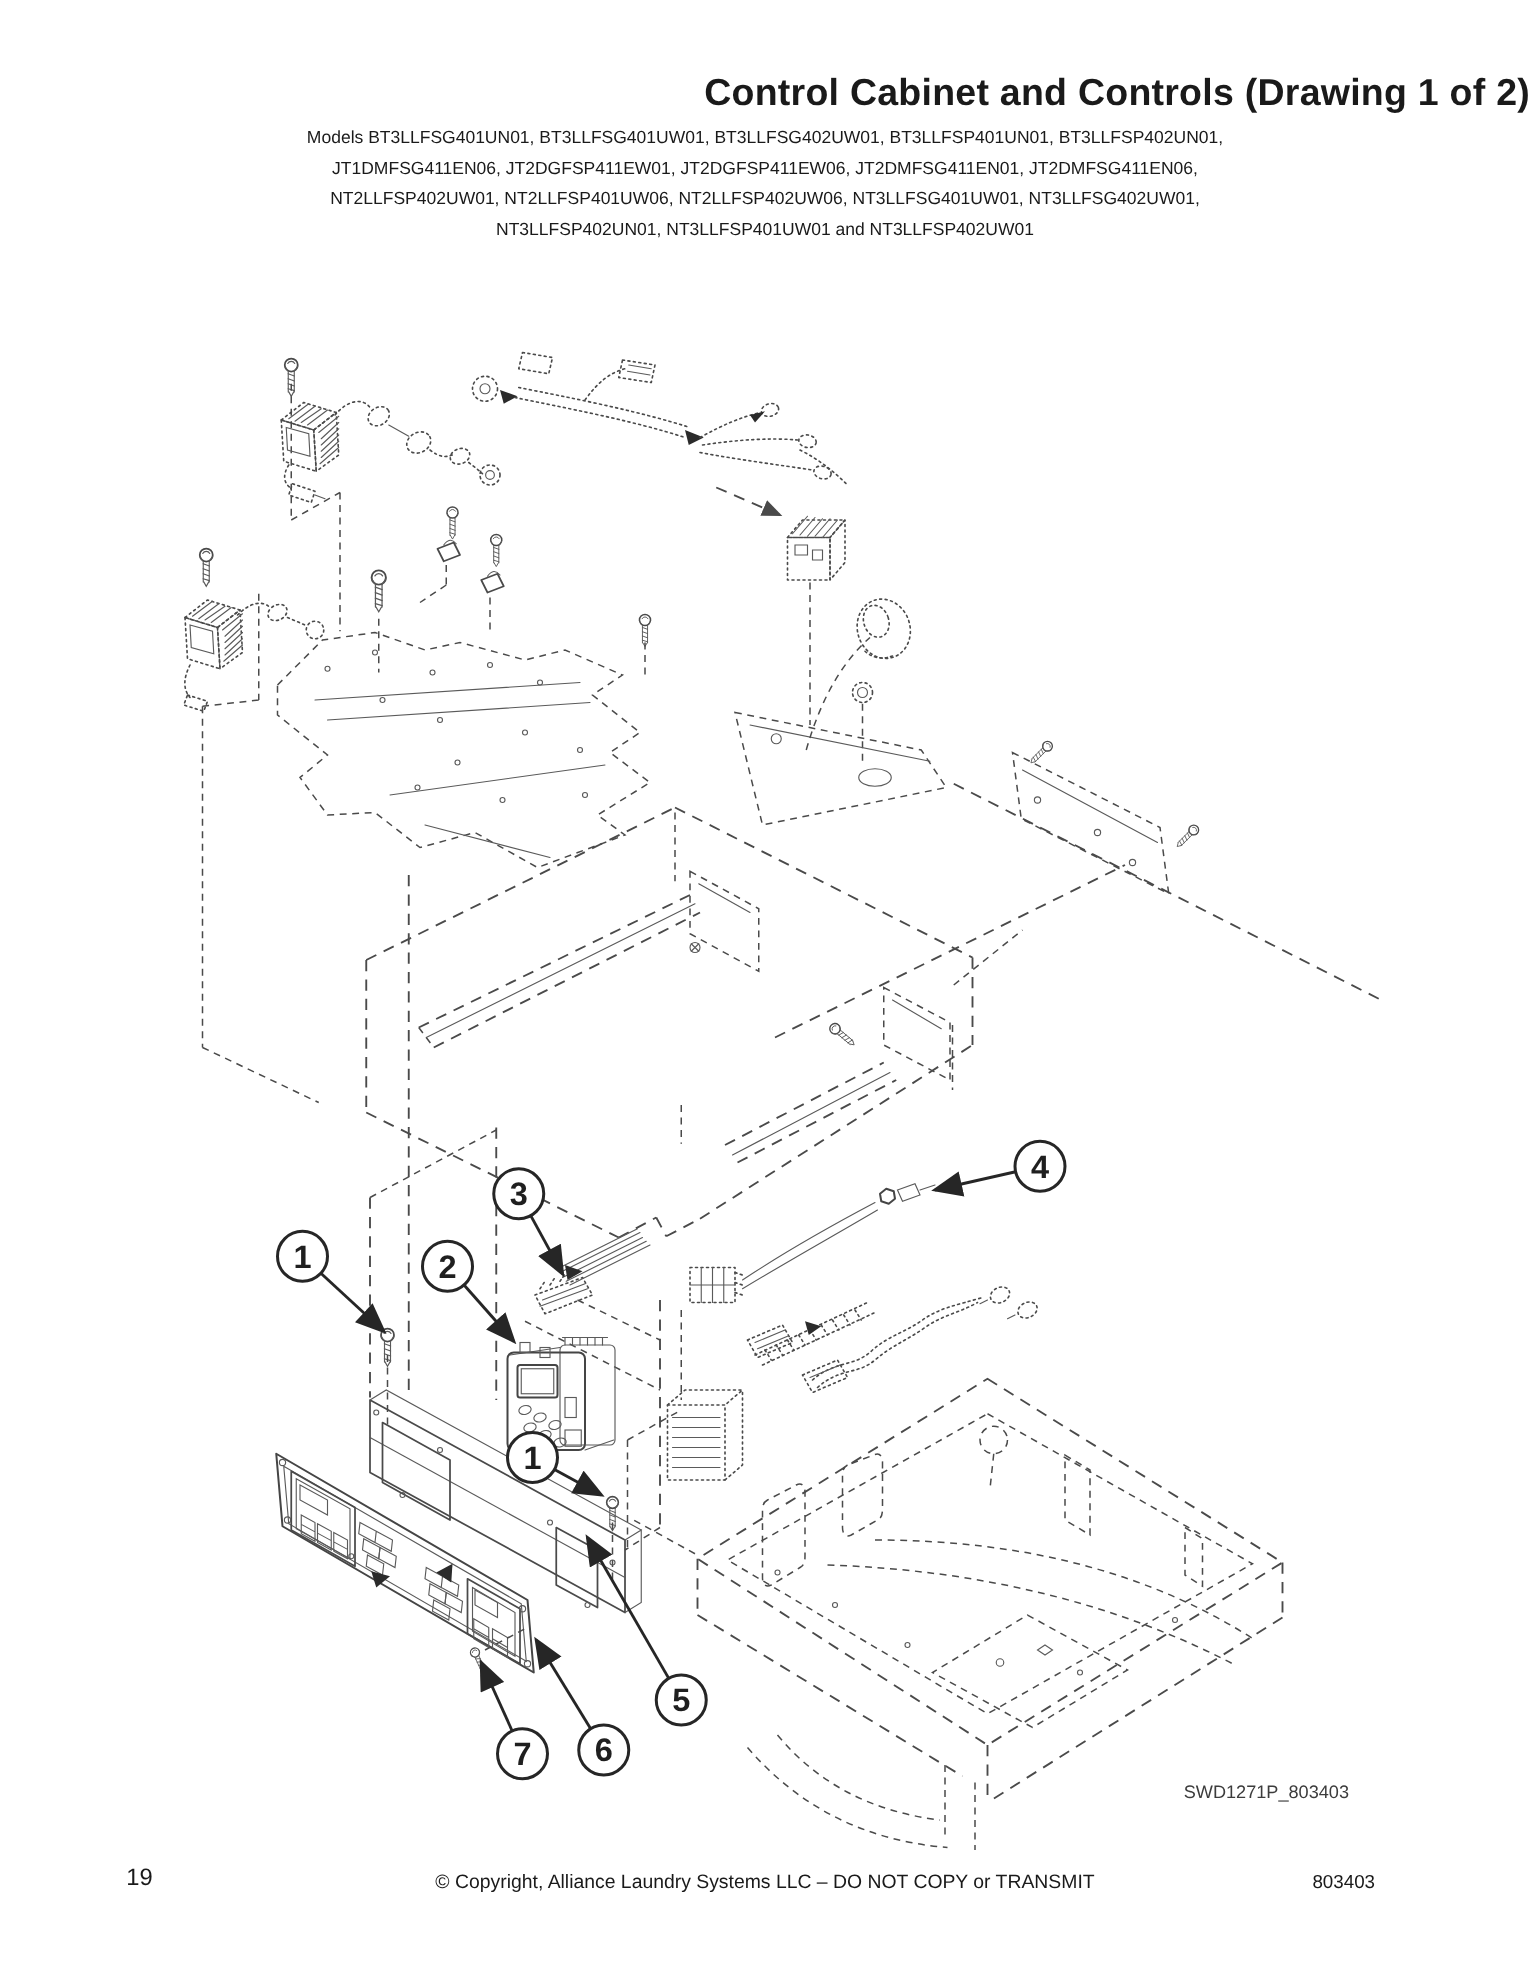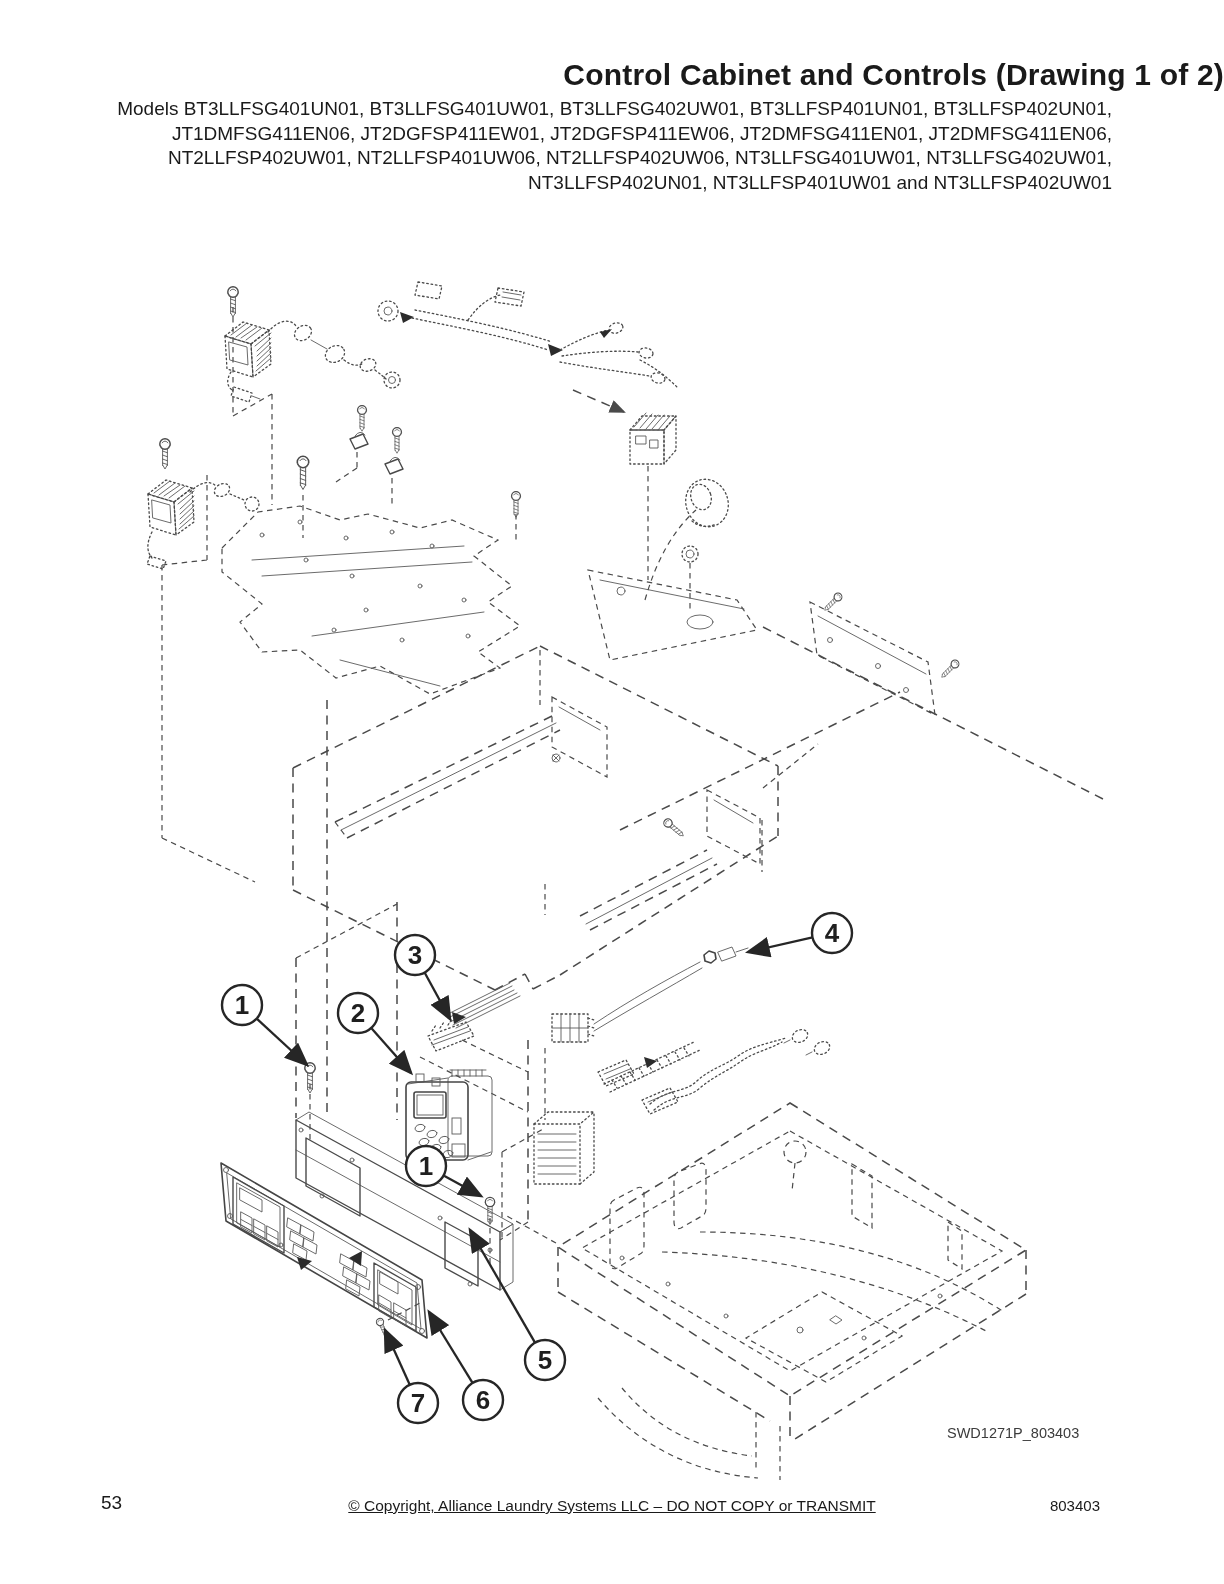--- a/index.html
+++ b/index.html
@@ -1,25 +1,25 @@
 <!DOCTYPE html>
 <html><head>
 <meta charset="utf-8">
 <style>
   html,body{margin:0;padding:0;background:#e8e8e8;}
   .page{position:relative;width:1224px;height:1584px;background:#ffffff;margin:0 auto;
         font-family:"Liberation Sans", sans-serif;color:#1a1a1a;overflow:hidden;}
   .page-title{position:absolute;top:58px;left:0;width:100%;text-align:right;
         font-size:30px;font-weight:bold;letter-spacing:0.2px;}
-  .models{position:absolute;top:97px;left:112px;width:1000px;text-align:right;
-        font-size:19px;line-height:24.7px;}
+  .models{position:absolute;top:97px;left:112px;width:1000px;text-align:center;
+        font-size:14px;line-height:24.7px;}
   .diagram-svg{position:absolute;left:0;top:0;width:1224px;height:1584px;}
   .swdtext{font-family:"Liberation Sans",sans-serif;font-size:14.5px;fill:#3c3c3c;}
   .footer-pageno{position:absolute;left:101px;top:1492px;font-size:19px;}
-  .footer-copy{position:absolute;left:0;top:1497px;width:100%;text-align:center;font-size:15.5px;text-decoration:underline;}
+  .footer-copy{position:absolute;left:0;top:1497px;width:100%;text-align:center;font-size:15.5px;}
   .footer-docno{position:absolute;right:124px;top:1497px;font-size:15px;}
   
   .ln{stroke:#4a4a4a;fill:none;stroke-width:1.4;stroke-linecap:round;stroke-linejoin:round;}
   .thin{stroke:#5a5a5a;fill:none;stroke-width:0.9;stroke-linecap:round;}
   .sol{stroke:#454545;fill:none;stroke-width:1.6;stroke-linejoin:round;}
   .dot{stroke:#4a4a4a;fill:none;stroke-width:1.3;stroke-dasharray:1.6 2.8;stroke-linecap:round;stroke-linejoin:round;}
   .dsh{stroke:#4a4a4a;fill:none;stroke-width:1.5;stroke-dasharray:9 6.5;stroke-linecap:butt;}
   .dshs{stroke:#4a4a4a;fill:none;stroke-width:1.2;stroke-dasharray:5.5 4.5;stroke-linecap:butt;}
   .blk{fill:#2b2b2b;stroke:none;}
   .callout-circle{fill:#ffffff;stroke:#262626;stroke-width:2.4;}
@@ -407,17 +407,17 @@
           <text x="483" y="1400" dy="9" class="callout-text">6</text>
         </g>
         <g>
           <line x1="409.76157714766964" y1="1384.775610053936" x2="385" y2="1330" class="callout-line" marker-end="url(#ah)"></line>
           <circle cx="418" cy="1403" r="20" class="callout-circle"></circle>
           <text x="418" y="1403" dy="9" class="callout-text">7</text>
         </g>
       </g>
   </svg>
 
-  <div class="footer-pageno">53</div>
+  <div class="footer-pageno">19</div>
   <div class="footer-copy">© Copyright, Alliance Laundry Systems LLC – DO NOT COPY or TRANSMIT</div>
   <div class="footer-docno">803403</div>
 
 </div>
 
 </body></html>

